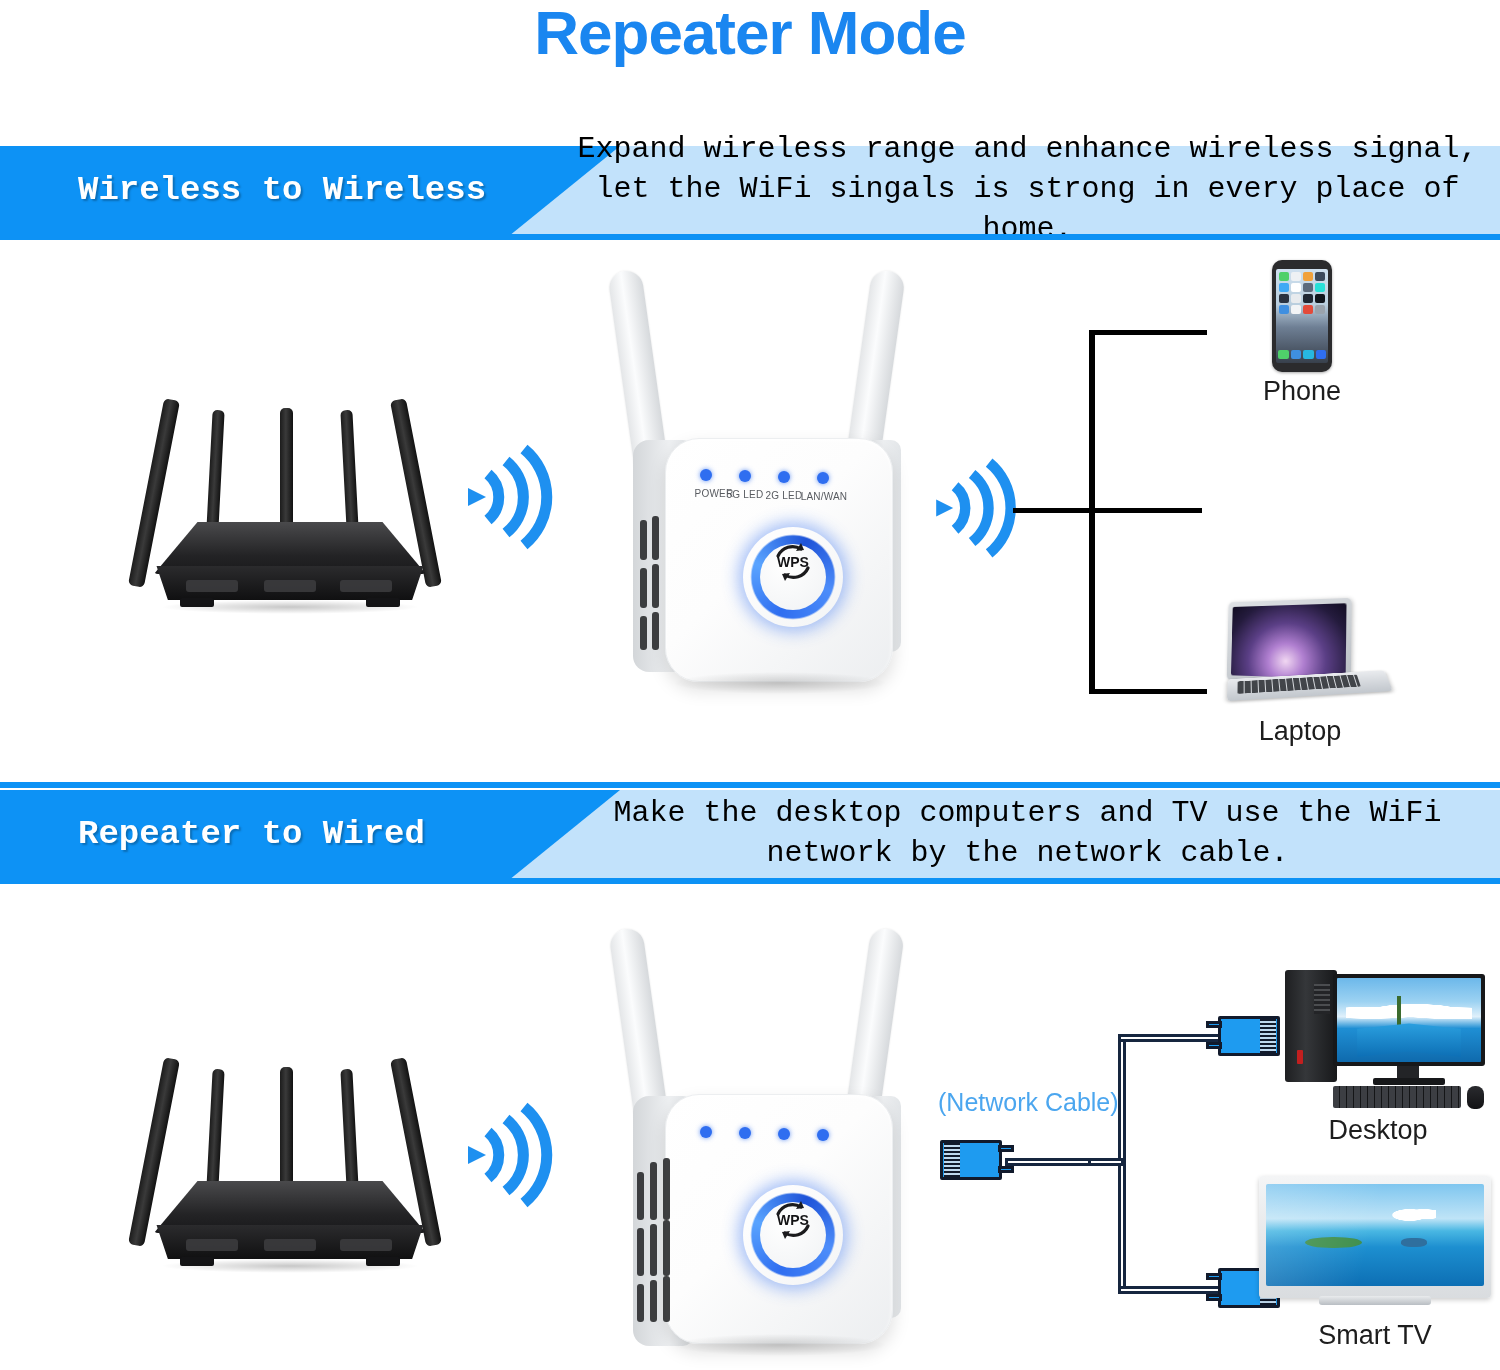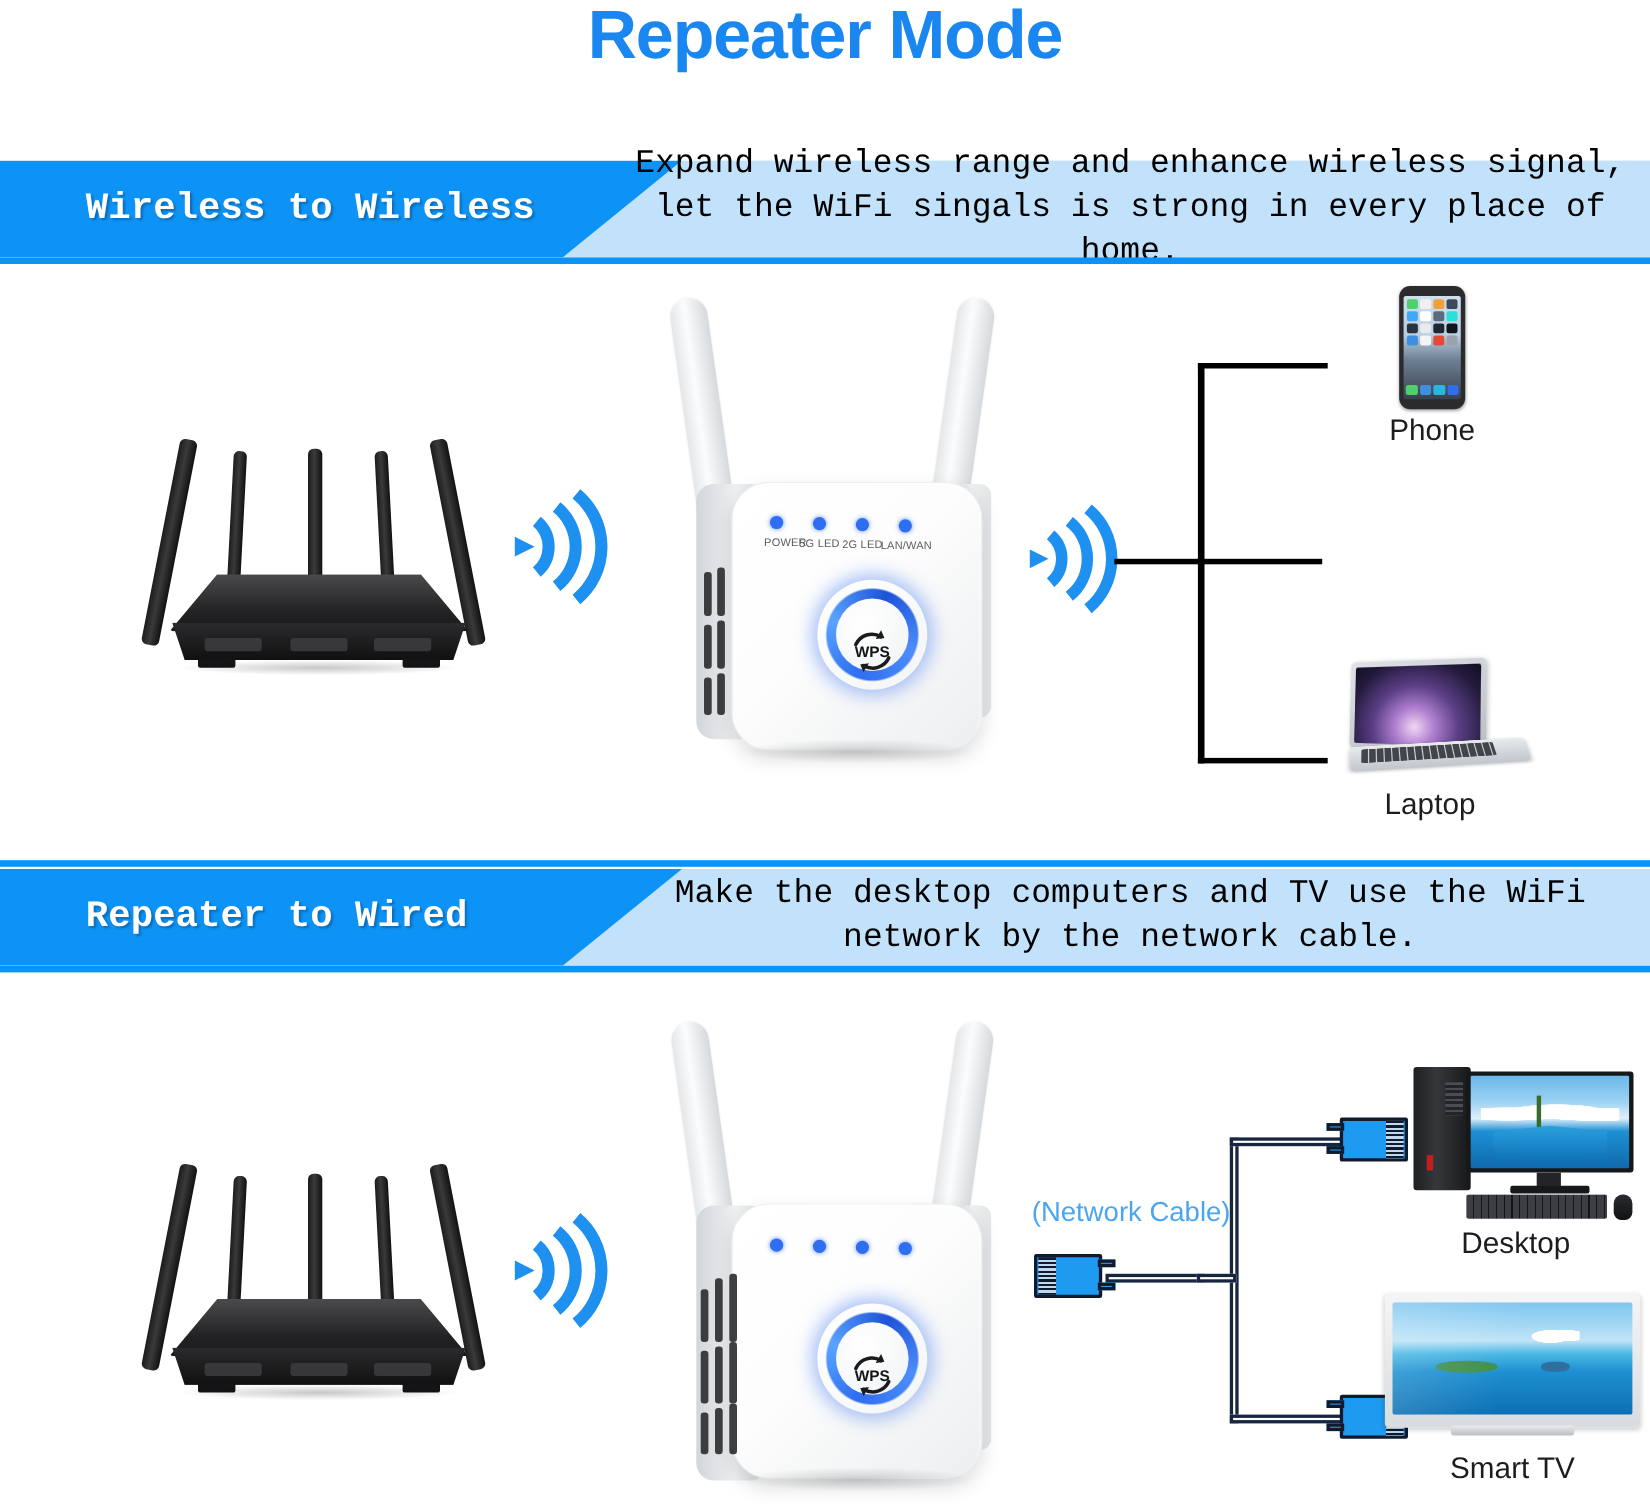--- a/index.html
+++ b/index.html
@@ -105,21 +105,21 @@
   .rep-led {
     position: absolute; width: 12px; height: 12px; border-radius: 50%;
     background: #2f6ef0; box-shadow: 0 0 5px rgba(47,110,240,.75);
   }
   .rep-led-label {
     position: absolute; font-size: 10px; color: #585b60; white-space: nowrap;
     transform: translateX(-50%); letter-spacing: .2px;
   }
   .wps {
     position: absolute; width: 86px; height: 86px; border-radius: 50%;
-    display: flex; align-items: flex-end; justify-content: center;
+    display: flex; align-items: flex-start; justify-content: center;
   }
   .wps .ring {
     position: absolute; inset: 0; border-radius: 50%;
     background: conic-gradient(from 200deg, #2f6ef0, #5aa4ff, #1e53d8, #4d8dfa, #2f6ef0);
     -webkit-mask: radial-gradient(circle, transparent 0 30px, #000 32px 41px, transparent 43px);
     mask: radial-gradient(circle, transparent 0 30px, #000 32px 41px, transparent 43px);
     filter: blur(1px);
   }
   .wps .glow {
     position: absolute; inset: -7px; border-radius: 50%;

